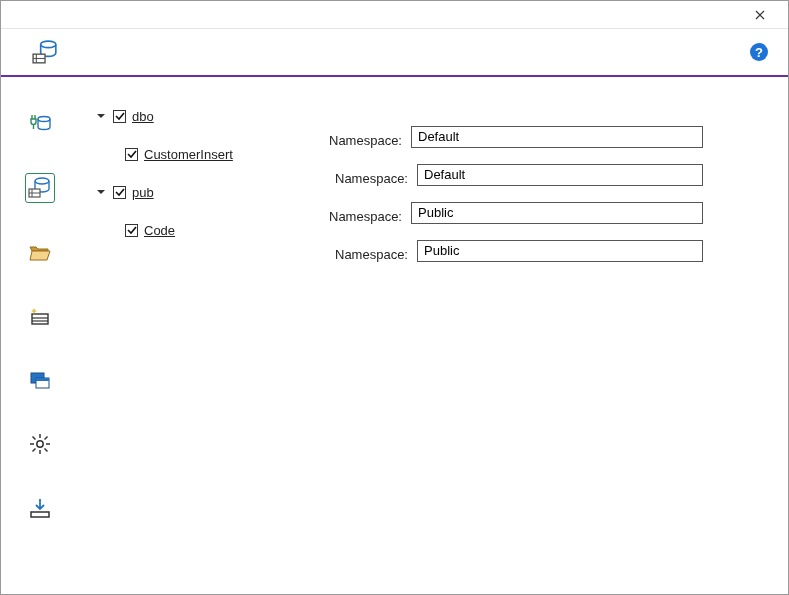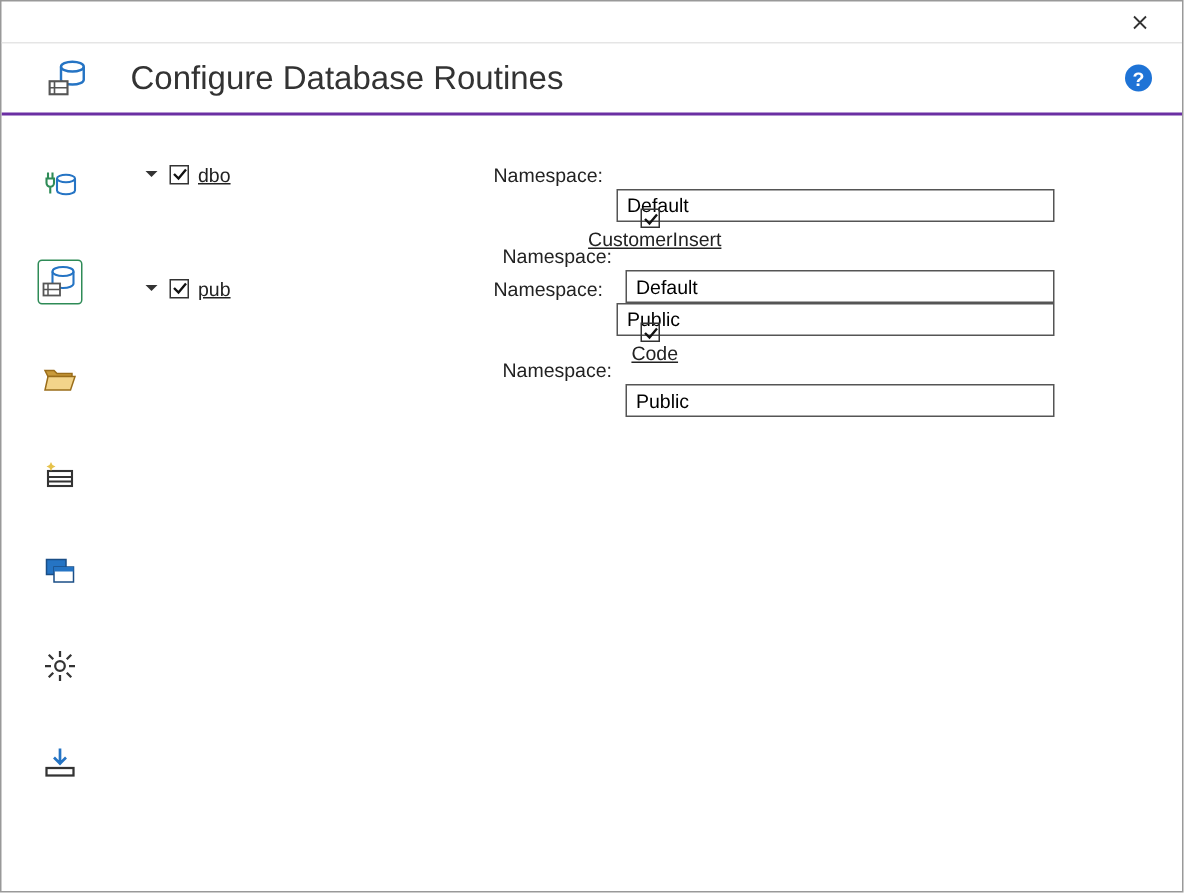--- a/index.html
+++ b/index.html
@@ -15,27 +15,27 @@
   .header .spacer { flex: 1; }
   .help { width: 18px; height: 18px; border-radius: 50%; background: #1e73d6; color: #fff; font-weight: bold; font-size: 13px; display: flex; align-items: center; justify-content: center; cursor: pointer; }
   .body { display: flex; height: calc(595px - 28px - 48px); }
   .sidebar { width: 78px; padding-top: 32px; display: flex; flex-direction: column; align-items: center; gap: 34px; }
   .navitem { width: 30px; height: 30px; display: flex; align-items: center; justify-content: center; cursor: pointer; border:1px solid transparent; border-radius:3px; }
   .navitem.active { border:1px solid #2e8b57; }
   .content { flex: 1; padding: 24px 40px 0 10px; }
   .row { display: flex; align-items: center; height: 30px; margin-bottom: 8px; }
   .expander { width: 12px; height: 12px; margin-right: 6px; display:flex; align-items:center; justify-content:center; cursor:pointer;}
   .indent0 { padding-left: 6px; }
-  .indent1 { padding-left: 36px; flex-direction: column; }
+  .indent1 { padding-left: 36px; }
   .chk { width: 13px; height: 13px; border: 1px solid #333; display: inline-flex; align-items: center; justify-content: center; margin-right: 6px; cursor: pointer; }
   .chk svg { width: 10px; height: 10px; }
   .label { flex: 0 0 auto; }
   .nslabel { width: 82px; text-align: left; flex: 0 0 auto; margin-left: 8px; }
   .nsinput { width: 292px; height: 22px; border: 1px solid #555; padding: 2px 6px; font-family: inherit; font-size: 13px; margin-top: 41px; }
-  .row .nspair { display:flex; align-items:center; position:absolute; left:396px; }
+  .row .nspair { display:flex; align-items:flex-end; position:absolute; left:396px; }
   .row { position: relative; }
   .rowwrap { position: relative; text-decoration: underline; }
 </style>
 </head>
 <body>
 
 <div class="titlebar">
   <span class="spacer"></span>
   <div class="close">
     <svg viewBox="0 0 10 10">
@@ -47,21 +47,20 @@
 <div class="header">
   <div class="hicon">
     <svg viewBox="0 0 24 24" width="26" height="26">
       <ellipse cx="15" cy="5" rx="7" ry="3" fill="none" stroke="#2574c4" stroke-width="1.5"></ellipse>
       <path d="M8 5 v8 a7 3 0 0 0 14 0 v-8" fill="none" stroke="#2574c4" stroke-width="1.5"></path>
       <rect x="1" y="14" width="11" height="8" fill="#fff" stroke="#555" stroke-width="1.3"></rect>
       <line x1="1" y1="18" x2="12" y2="18" stroke="#555" stroke-width="1"></line>
       <line x1="4" y1="14" x2="4" y2="22" stroke="#555" stroke-width="1"></line>
     </svg>
   </div>
-  <h1>Configure Database Routines</h1>
   <span class="spacer"></span>
   <div class="help">?</div>
 </div>
 
 <div class="body">
 
   <div class="sidebar">
     <div class="navitem">
       <svg width="24" height="24" viewBox="0 0 24 24">
         <ellipse cx="16" cy="7" rx="6" ry="2.5" fill="none" stroke="#2574c4" stroke-width="1.4"></ellipse>

